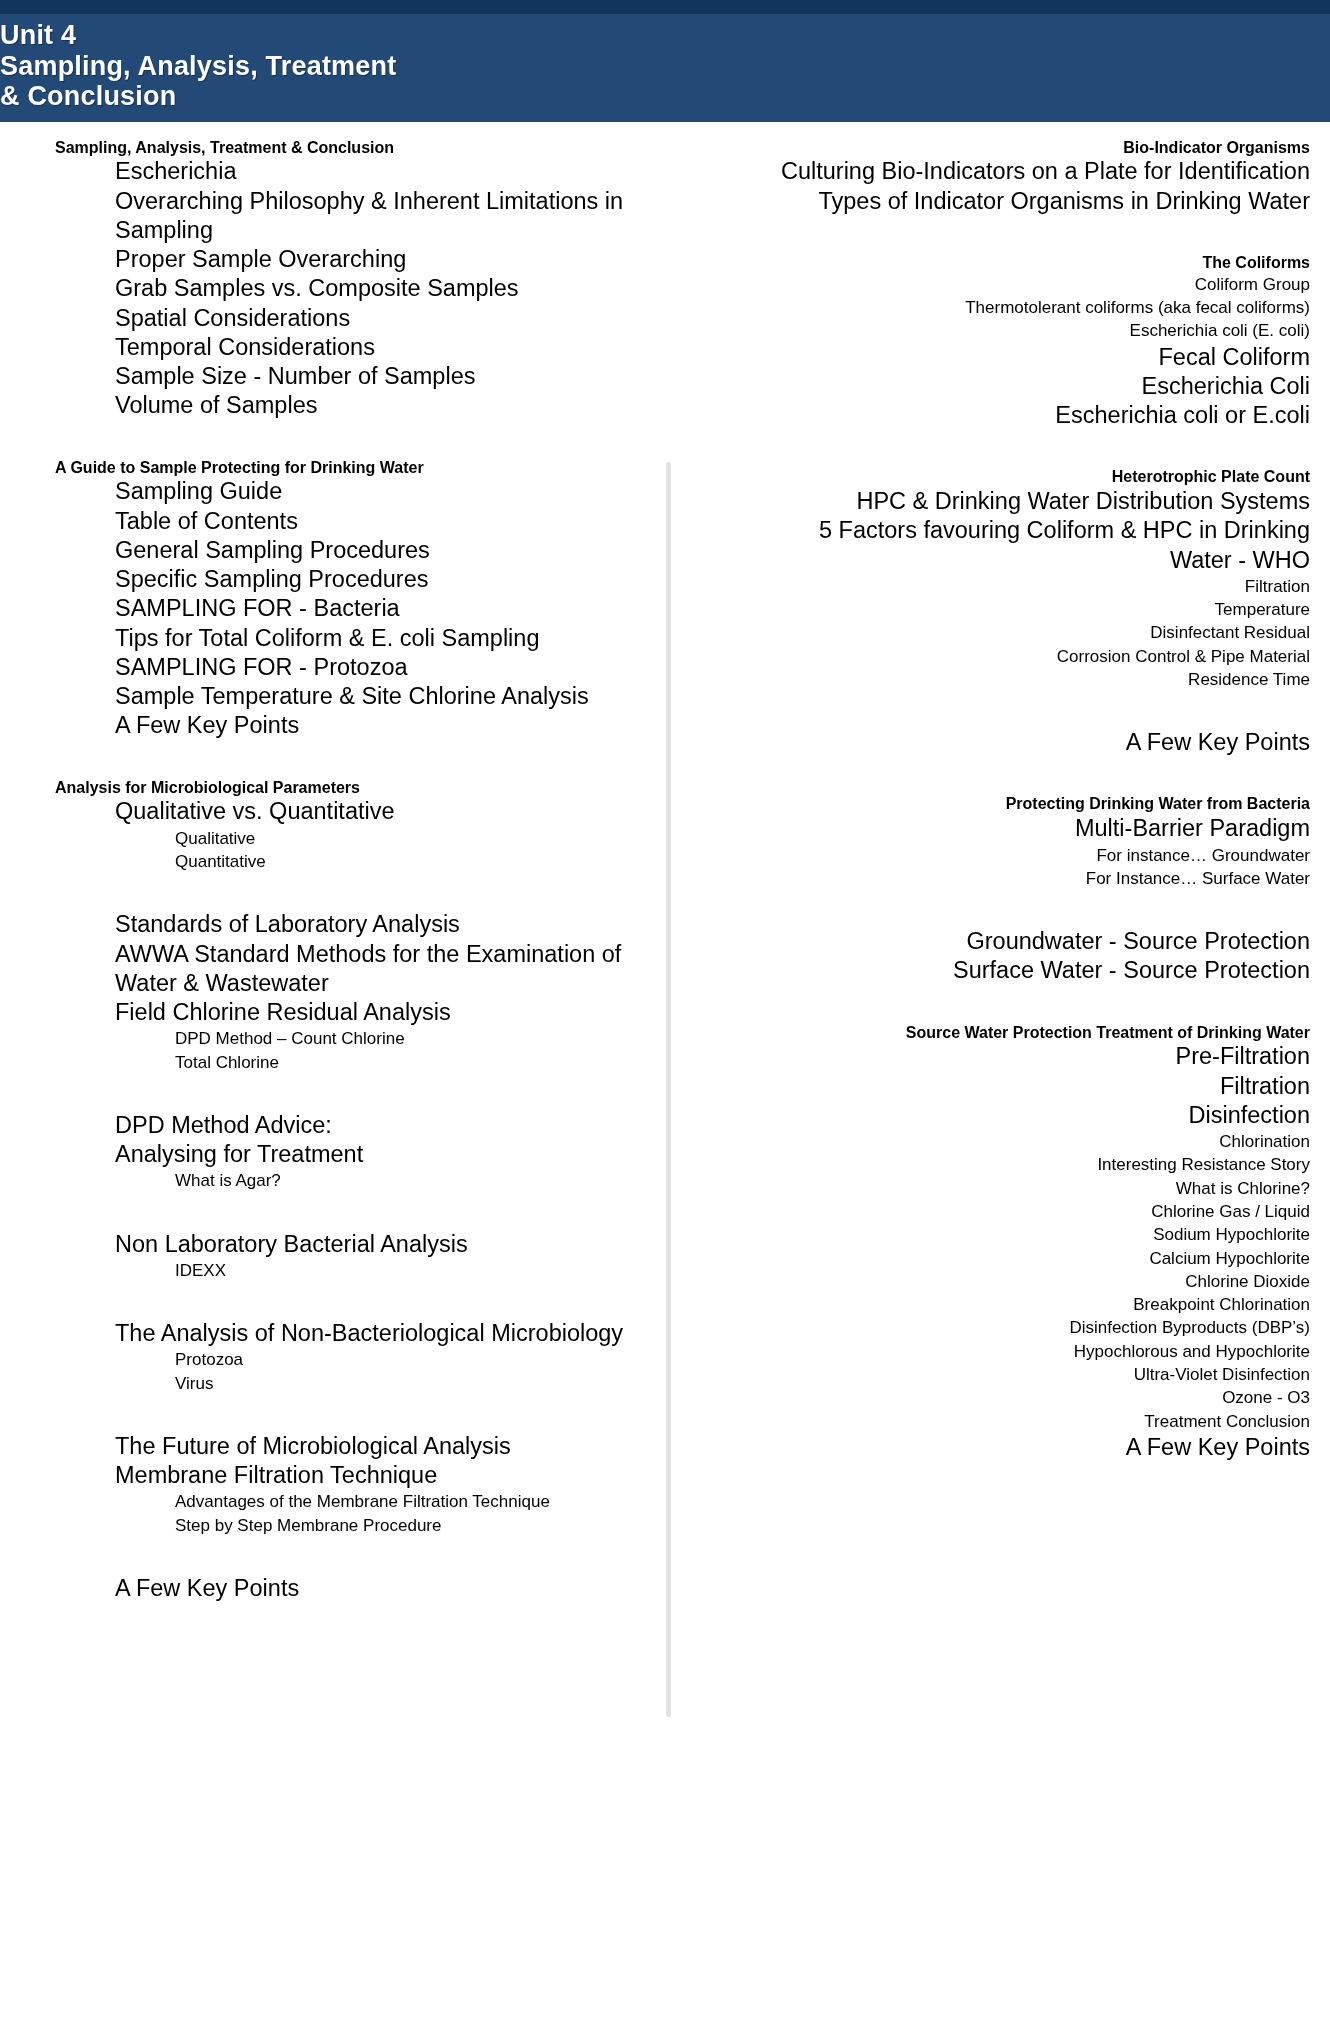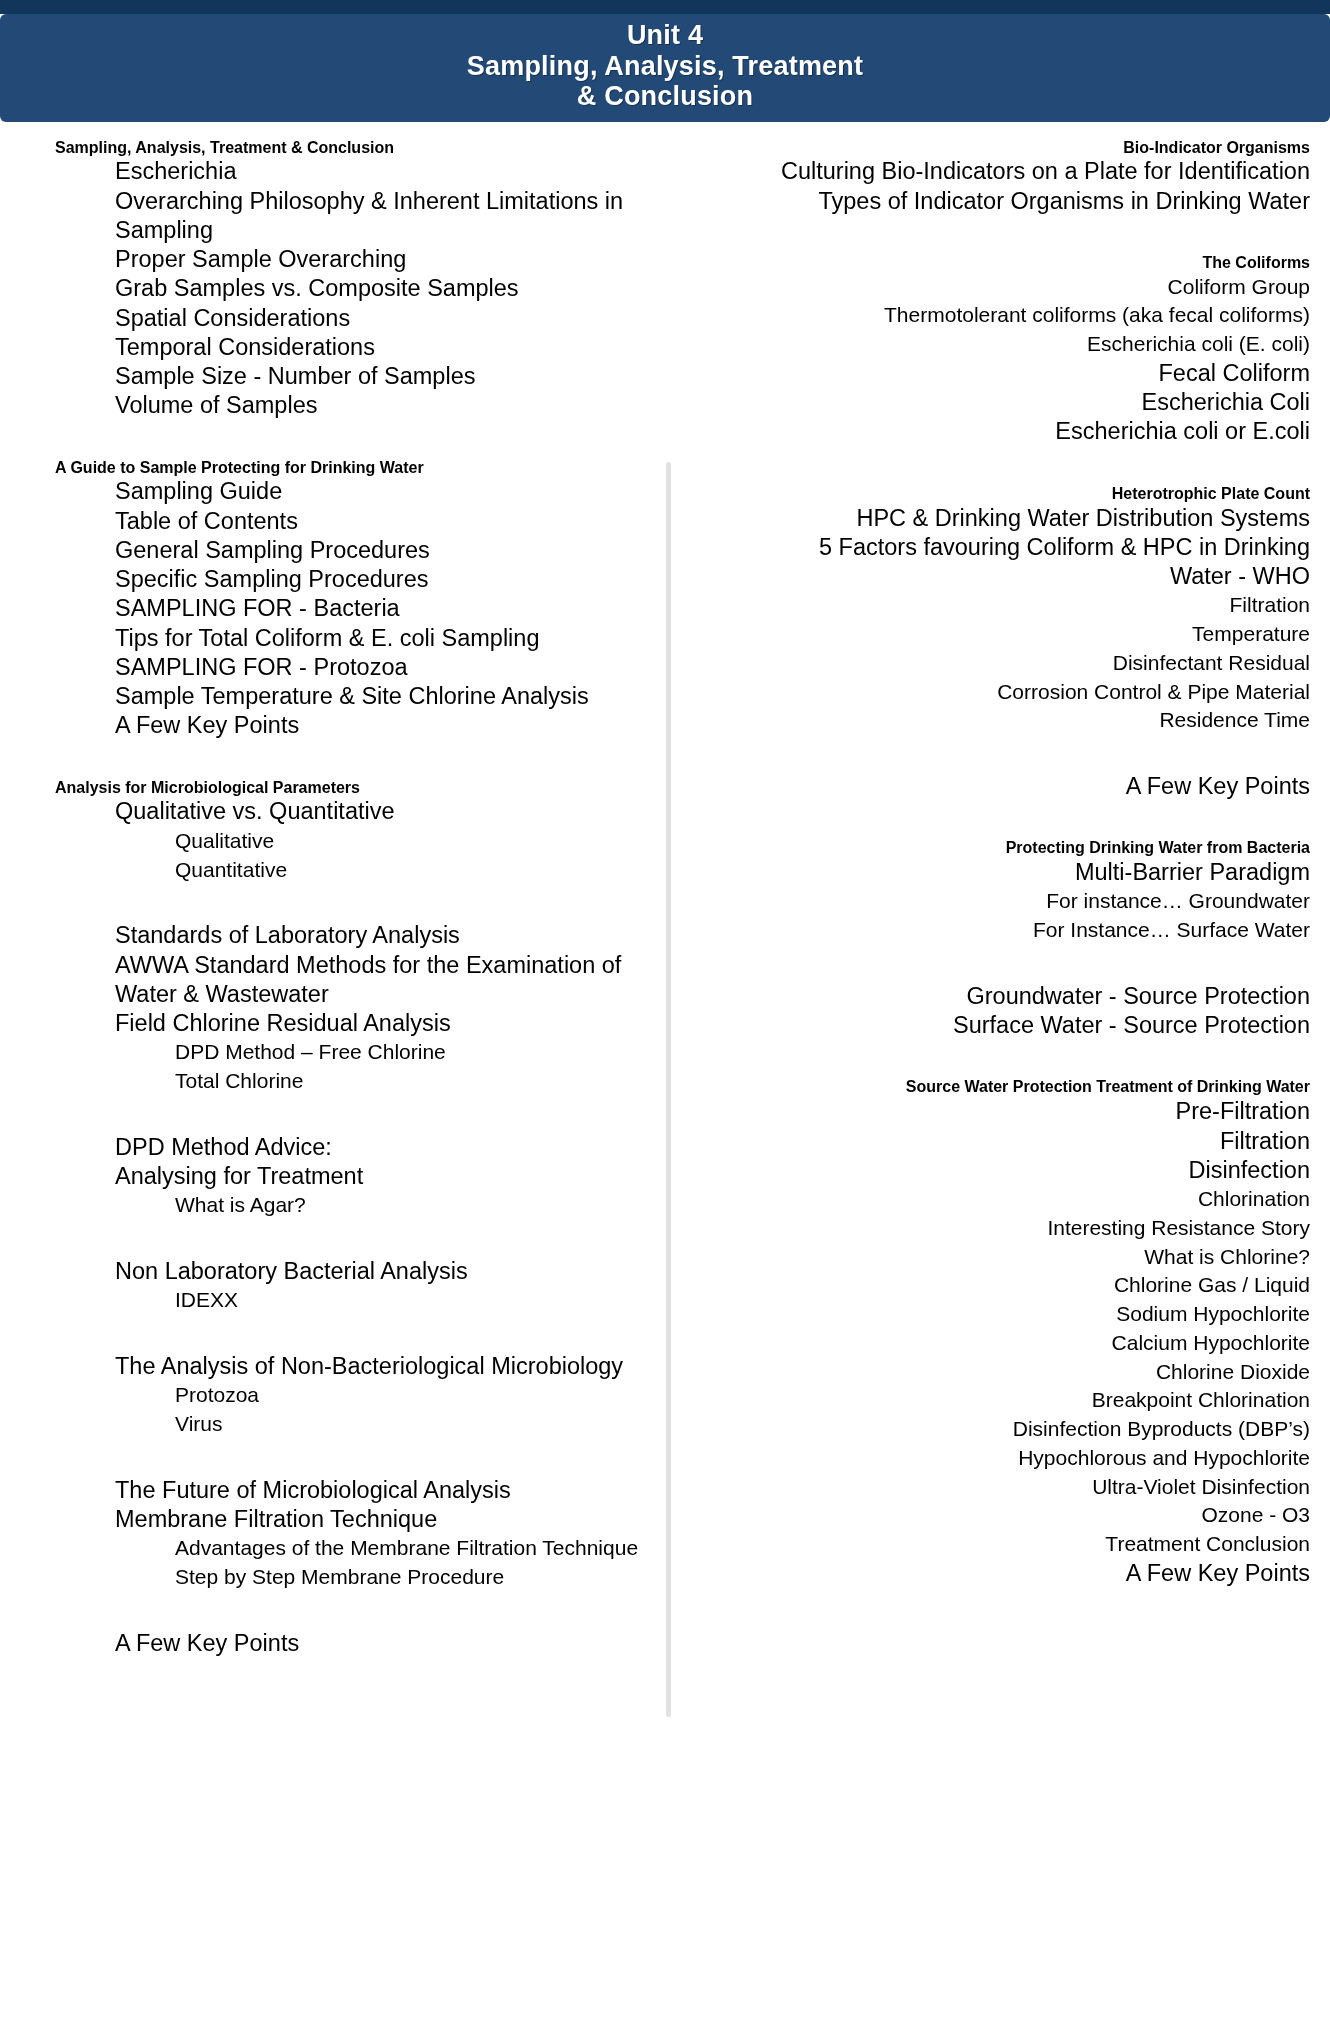--- a/index.html
+++ b/index.html
@@ -16,22 +16,20 @@
     overflow: hidden;
   }
   
   .banner-top-strip {
     height: 14px;
     background: #12355b;
   }
   .banner {
     background: #234a77;
     padding: 6px 0 10px 0;
-    text-align: center;
-    border-radius: 6px;
   }
   .banner-line {
     color: #ffffff;
     font-weight: bold;
     font-size: 27px;
     line-height: 1.13;
     letter-spacing: 0.2px;
     text-shadow: 1px 1px 0 rgba(0,0,0,0.35);
   }
   
@@ -66,21 +64,21 @@
     margin: 0;
   }
   .lvl2 {
     font-size: 23.5px;
     font-weight: normal;
     line-height: 1.245;
     color: #000000;
     margin-left: 60px;
   }
   .lvl3 {
-    font-size: 21px;
+    font-size: 17px;
     font-weight: normal;
     line-height: 1.37;
     color: #000000;
     margin-left: 120px;
   }
   .gap-lg  { height: 37px; }
 
   .right .lvl2 { margin-left: 58px; }
   .right .lvl3 { margin-left: 118px; }
 </style>
@@ -123,21 +121,21 @@
         <div class="lvl2">A Few Key Points</div>
         <div class="gap-lg"></div>
         <div class="lvl1">Analysis for Microbiological Parameters</div>
         <div class="lvl2">Qualitative vs. Quantitative</div>
         <div class="lvl3">Qualitative</div>
         <div class="lvl3">Quantitative</div>
         <div class="gap-lg"></div>
         <div class="lvl2">Standards of Laboratory Analysis</div>
         <div class="lvl2">AWWA Standard Methods for the Examination of Water &amp; Wastewater</div>
         <div class="lvl2">Field Chlorine Residual Analysis</div>
-        <div class="lvl3">DPD Method – Free Chlorine</div>
+        <div class="lvl3">DPD Method – Count Chlorine</div>
         <div class="lvl3">Total Chlorine</div>
         <div class="gap-lg"></div>
         <div class="lvl2">DPD Method Advice:</div>
         <div class="lvl2">Analysing for Treatment</div>
         <div class="lvl3">What is Agar?</div>
         <div class="gap-lg"></div>
         <div class="lvl2">Non Laboratory Bacterial Analysis</div>
         <div class="lvl3">IDEXX</div>
         <div class="gap-lg"></div>
         <div class="lvl2">The Analysis of Non-Bacteriological Microbiology</div>

